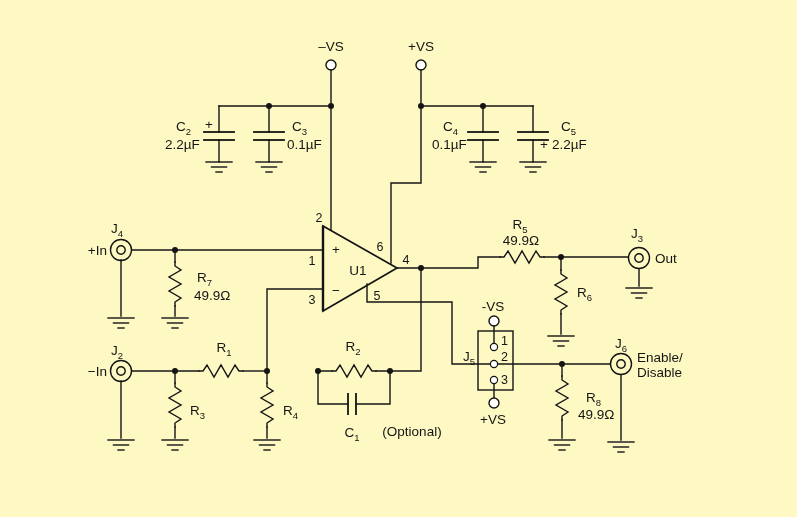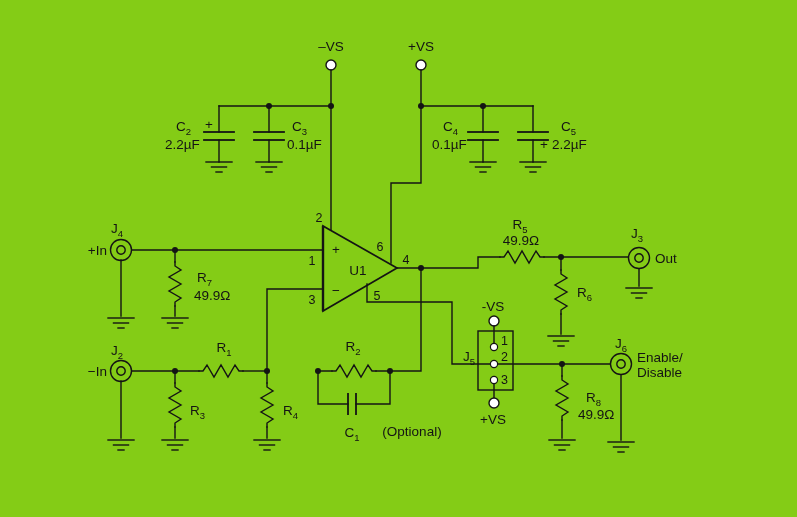--- a/index.html
+++ b/index.html
@@ -1,16 +1,16 @@
 <!DOCTYPE html>
 <html><head>
 <meta charset="utf-8">
 <style>
   html,body{margin:0;padding:0;background:#ffffff;}
-  .sheet{width:797px;height:517px;background:#84cc16;overflow:hidden;}
+  .sheet{width:797px;height:517px;background:#fef9c3;overflow:hidden;}
   svg{display:block;}
   .w{stroke:#141414;stroke-width:1.4;fill:none;stroke-linecap:square;stroke-linejoin:miter;}
   .opamp{stroke-width:1.7;}
   .thick{stroke-width:2.4;}
   .plate{stroke-width:1.8;}
   .dot{fill:#141414;stroke:none;}
   .term{fill:#ffffff;stroke:#141414;stroke-width:1.4;}
   .pinhole{fill:#ffffff;stroke:#141414;stroke-width:1.2;}
   text{font-family:"Liberation Sans","DejaVu Sans",sans-serif;font-size:13.5px;fill:#141414;}
   .sub{font-size:9.5px;}

